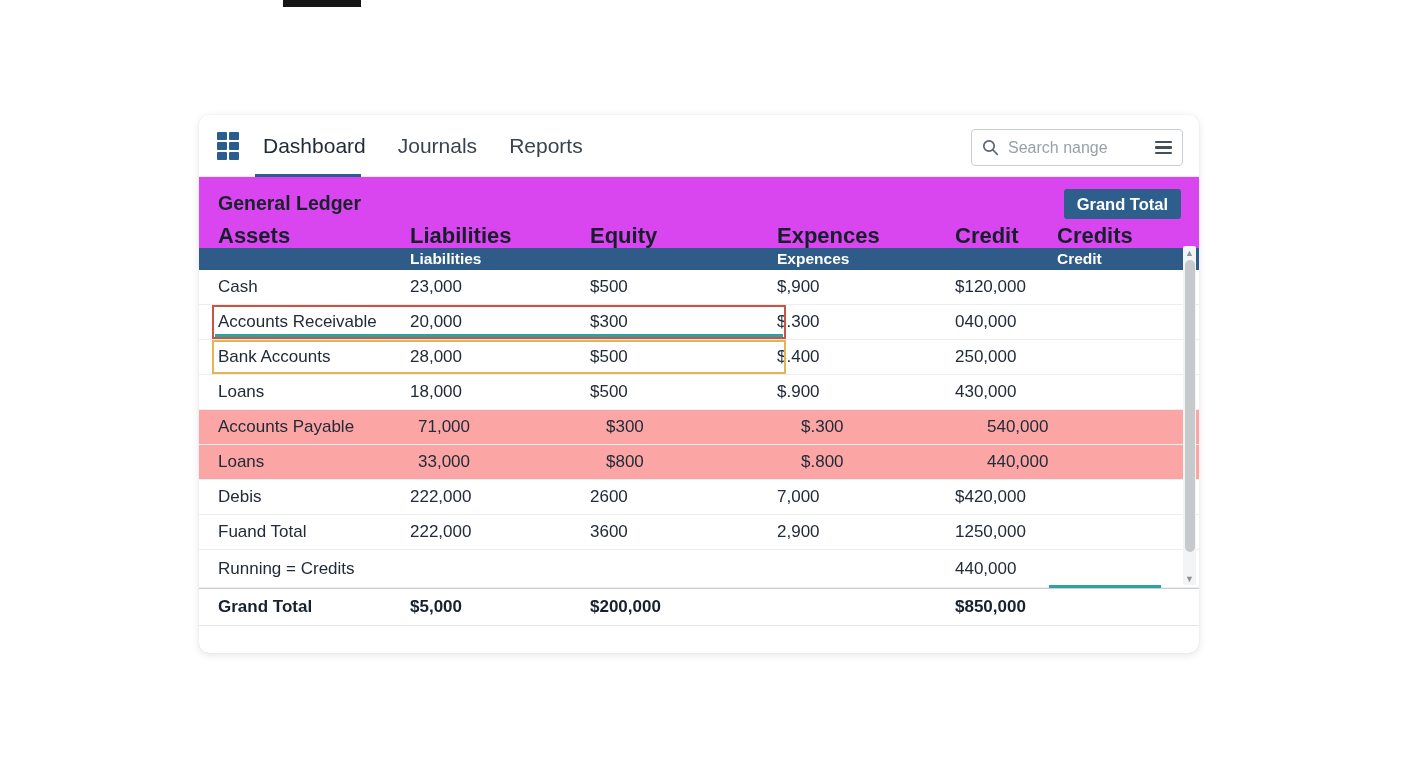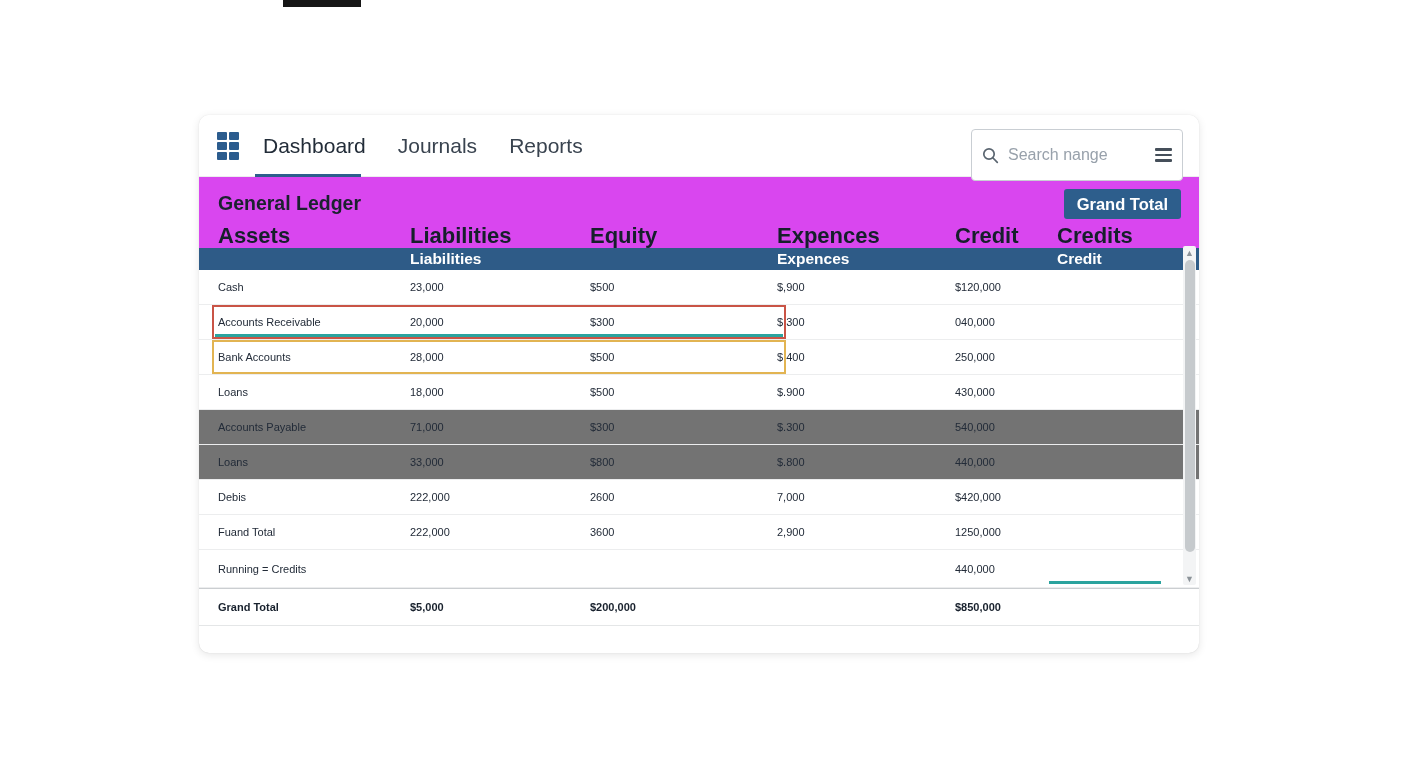--- a/index.html
+++ b/index.html
@@ -14,44 +14,44 @@
   }
 
   
   .nav { position:relative; height:62px; background:#fff; display:flex; align-items:center; padding-left:18px; border-bottom:1px solid #ecedee; }
   .logo { display:grid; grid-template-columns:10px 10px; grid-template-rows:8px 8px 8px; gap:2px; margin-right:24px; }
   .logo div { background:#2b5c8e; border-radius:1px; }
   .tabs { display:flex; gap:32px; align-items:center; }
   .tab { font-size:21px; color:#39434f; cursor:pointer; }
   .tab.active { color:#222c38; }
   .tab-underline { position:absolute; left:56px; bottom:-1px; width:106px; height:3px; background:#2d5e8c; }
-  .search { position:absolute; right:16px; top:14px; width:212px; height:52px; border:1px solid #c9ced3; border-radius:4px; background:#fff; display:flex; align-items:center; padding:0 10px; gap:9px; }
+  .search { position:absolute; right:16px; top:14px; width:212px; height:37px; border:1px solid #c9ced3; border-radius:4px; background:#fff; display:flex; align-items:center; padding:0 10px; gap:9px; }
   .search .ph { flex:1; font-size:16px; color:#98a1ab; white-space:nowrap; overflow:hidden; }
   .burger { display:flex; flex-direction:column; gap:3px; }
   .burger div { width:17px; height:2.5px; background:#454f5a; border-radius:1px; }
 
   
   .band { background:#d946ef; padding-top:7px; }
   .title-row { position:relative; height:39px; display:flex; align-items:center; padding-left:19px; }
   .page-title { font-size:19.5px; font-weight:bold; color:#1a222e; }
   .gt-btn { position:absolute; right:18px; top:5px; height:30px; padding:0 13px; background:#2d5e8c; color:#fff; font-size:16.5px; font-weight:bold; border:none; border-radius:3px; display:flex; align-items:center; cursor:pointer; font-family:inherit; }
   .cols { display:grid; grid-template-columns:192px 180px 187px 178px 102px 102px; padding:0 40px 0 19px; height:25px; align-items:center; }
   .cols span { font-size:22px; font-weight:bold; color:#161f2b; }
   .tl { text-align:left; } .tr { text-align:left; }
 
   
   .blueband { display:grid; grid-template-columns:192px 180px 187px 178px 102px 102px; padding:0 40px 0 19px; height:22px; align-items:center; background:#2e5b87; }
   .blueband span { color:#ffffff; font-size:15.5px; font-weight:bold; }
 
   
   .rows { position:relative; }
   .trow { position:relative; display:grid; grid-template-columns:192px 180px 187px 178px 204px; padding:0 40px 0 19px; height:35px; align-items:center; border-bottom:1px solid #ecedee; background:#fff; }
-  .trow.shaded { background:#737373; }
+  .trow.shaded { background:#fca5a5;gap:8px; }
   .trow.tall { height:38px; }
-  .cell { font-size:11px; color:#222b38; white-space:nowrap; }
+  .cell { font-size:17px; color:#222b38; white-space:nowrap; }
   .cell.rel { position:relative; }
   .hl-box { position:absolute; left:13px; top:0; width:574px; height:100%; pointer-events:none; }
   .box-red { border:2px solid #c95446; }
   .box-red::after { content:""; position:absolute; left:1px; right:1px; bottom:0px; height:3px; background:#2ba39e; }
   .box-yellow { border:2px solid #e2b452; }
   .teal-underline { position:absolute; right:-2px; bottom:-9px; width:112px; height:3px; background:#2ba39e; }
 
   
   .gt-row { display:grid; grid-template-columns:192px 180px 187px 178px 204px; padding:0 40px 0 19px; height:38px; align-items:center; background:#fff; border-top:1px solid #cbced1; border-bottom:1px solid #e4e6e7; }
   .gt-row .cell { font-weight:bold; color:#18212d; }

